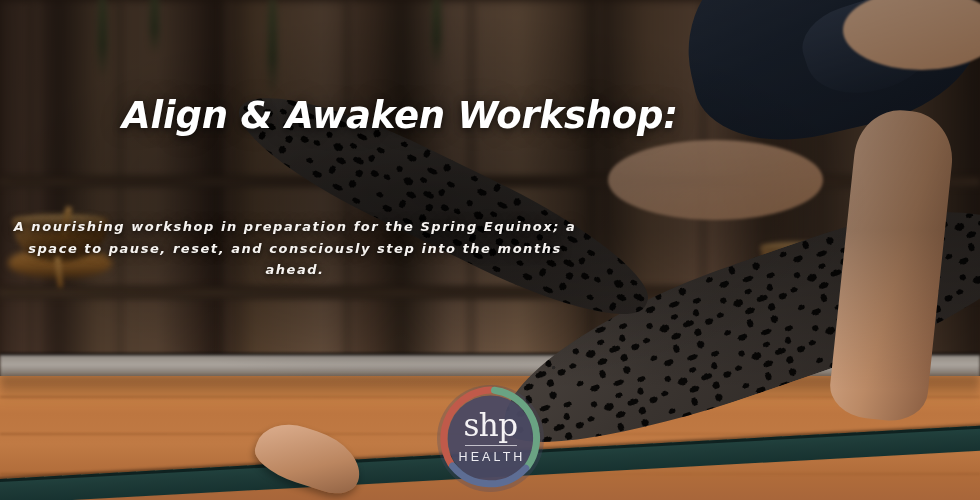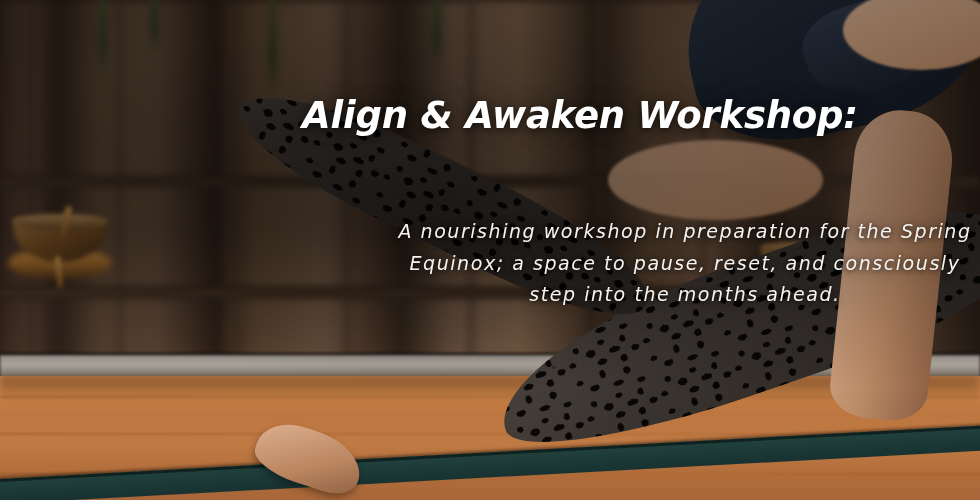--- a/index.html
+++ b/index.html
@@ -261,43 +261,43 @@
       linear-gradient(180deg, #00000059 0%, #0000004d 46%, #00000022 64%, #00000000 78%),
       radial-gradient(ellipse 62% 52% at 44% 40%, #00000055 0%, #00000000 72%);
   }
 
   
   .content {
     position: absolute;
     inset: 0;
     display: flex;
     flex-direction: column;
-    align-items: flex-end;
+    align-items: flex-start;
     padding-top: 88px;
   }
   .title {
     width: 800px;
     text-align: center;
     font-family: "DejaVu Sans", sans-serif;
     font-weight: 700;
     font-style: italic;
     font-size: 37px;
     line-height: 1.52;
     color: #ffffff;
     letter-spacing: -0.2px;
     text-shadow: 0 2px 7px rgba(0,0,0,.55), 0 0 22px rgba(0,0,0,.35);
   }
   .subtitle {
     margin-top: 16px;
     width: 590px;
     text-align: center;
     font-family: "DejaVu Sans", sans-serif;
     font-style: italic;
-    font-weight: 400;
-    font-size: 19px;
+    font-weight: 700;
+    font-size: 13px;
     line-height: 1.65;
     letter-spacing: 1.55px;
     color: #f6f3f0;
     text-shadow: 0 1px 5px rgba(0,0,0,.65), 0 0 14px rgba(0,0,0,.45);
   }
 
   
   .logo {
     position: absolute;
     left: 437px;
@@ -409,14 +409,31 @@
       <span>Align &amp; Awaken Workshop:</span><br>
       <br>
     </h1>
     <p class="subtitle">
       <span>A nourishing workshop in preparation for the</span>
       <span>Spring Equinox; a space to pause, reset, and</span>
       <span>consciously step into the months ahead.</span>
     </p>
   </div>
 
+  <div class="logo">
+    <svg viewBox="0 0 107 107">
+      <circle cx="53.5" cy="53.5" r="53.5" fill="#4a4963" opacity="0.30"></circle>
+      <circle cx="53.5" cy="53.5" r="43" fill="#4a4963" opacity="0.92"></circle>
+
+      <path d="M 53.5 5 A 48.5 48.5 0 0 0 13.8 78.6" fill="none" stroke="#c05a4a" stroke-width="7" stroke-linecap="round"></path>
+
+      <path d="M 57.5 5.2 A 48.5 48.5 0 0 1 90.5 81.5" fill="none" stroke="#6aa383" stroke-width="7" stroke-linecap="round"></path>
+
+      <path d="M 15.6 81.0 A 48.5 48.5 0 0 0 88.8 83.2" fill="none" stroke="#5d6d94" stroke-width="7" stroke-linecap="round"></path>
+    </svg>
+    <div class="logo-text-wrap">
+      <div class="logo-word">shp</div>
+      <div class="logo-rule"></div>
+      <div class="logo-sub">HEALTH</div>
+    </div>
+  </div>
 
 </div>
 
 </body></html>

